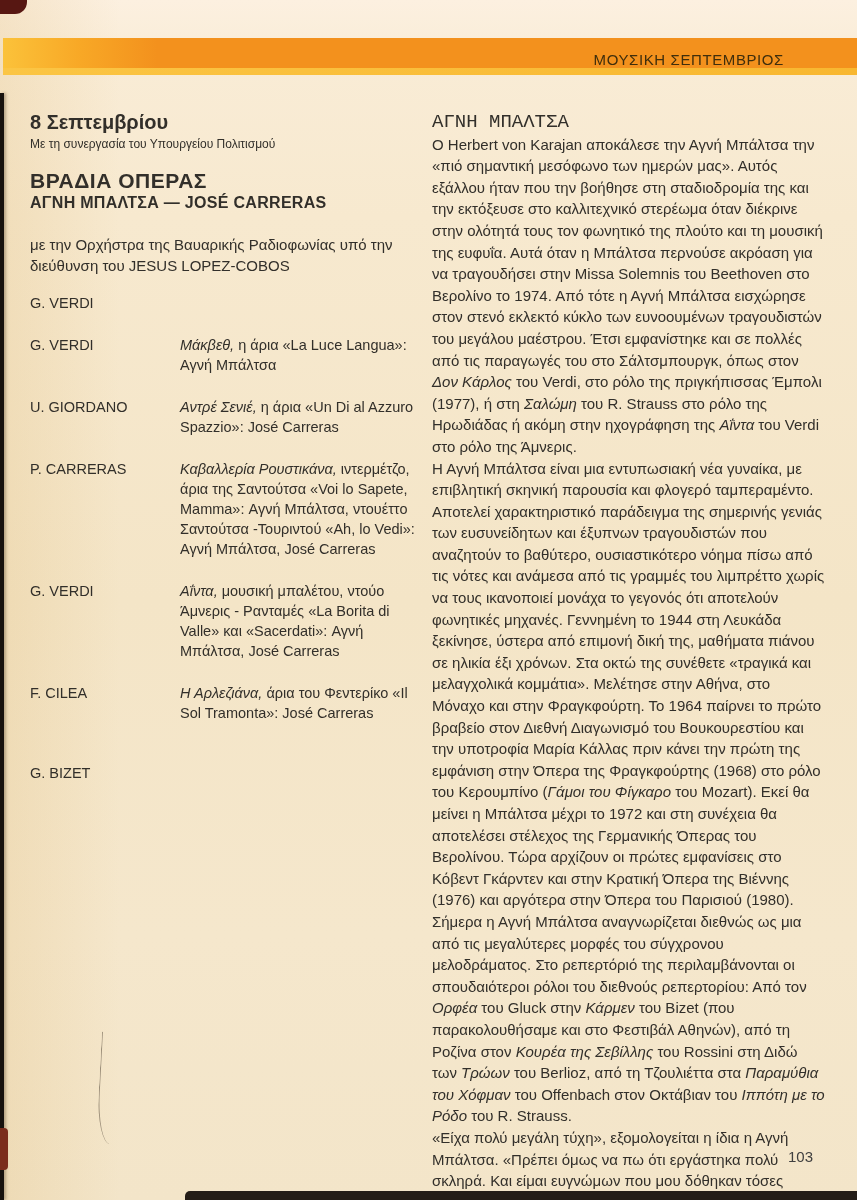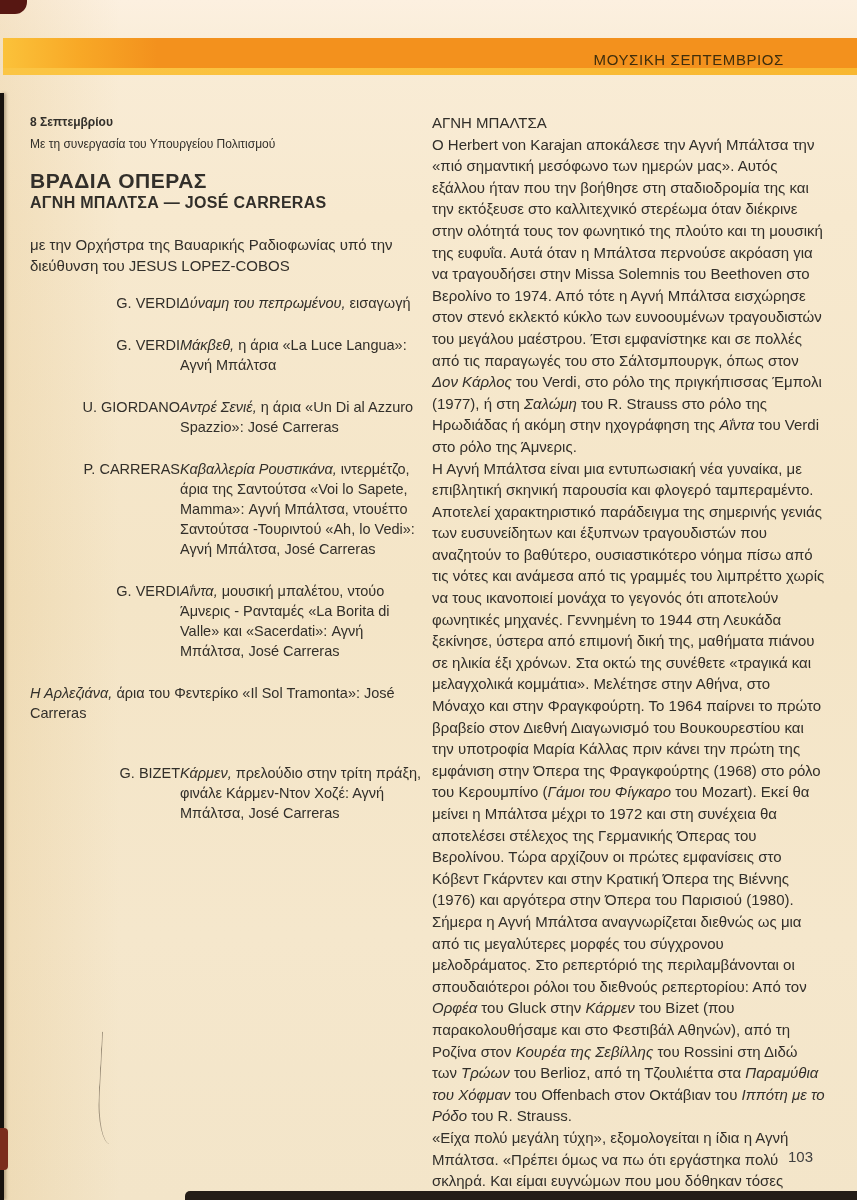--- a/index.html
+++ b/index.html
@@ -19,34 +19,34 @@
     background:linear-gradient(90deg,#fbc23a 0%,#f8a826 9%,#f3911d 18%,#f3911d 100%); }
   .band::after { content:""; position:absolute; left:0; bottom:-1px; width:100%; height:7px;
     background:linear-gradient(90deg,#fbc544,#f8b730); }
   .band-label { position:absolute; right:76px; top:13px; font-size:15px; letter-spacing:.6px;
     color:#3f2e0c; font-weight:normal; }
 
   
   .left-col  { position:absolute; left:30px;  top:112px; width:392px; }
   .right-col { position:absolute; left:432px; top:112px; width:394px; }
 
-  .date-heading { font-size:12px; font-weight:bold; line-height:21px; }
+  .date-heading { font-size:20px; font-weight:bold; line-height:21px; }
   .collab-line  { font-size:12px; line-height:21px; margin-top:1px; }
   .event-title  { font-size:21px; font-weight:bold; letter-spacing:.5px; margin-top:13px; line-height:25px; }
   .performers   { font-size:16px; font-weight:bold; letter-spacing:.3px; line-height:20px; }
   .orchestra    { font-size:15px; line-height:21px; margin-top:21px; }
 
   .program { margin-top:17px; }
   .prow { display:flex; margin-bottom:22px; font-size:14.5px; line-height:20px; }
-  .pcomposer { flex:0 0 150px;text-align:right; }
+  .pcomposer { flex:0 0 150px; }
   .pdesc { flex:1; }
   .prow:nth-of-type(7) { margin-top:40px; }
   .it { font-style:italic; }
 
-  .bio-heading { font-size:15px; line-height:21.6px; }
+  .bio-heading { font-size:19px; line-height:21.6px;font-family:Liberation Mono, monospace; }
   .bp { font-size:15px; line-height:21.6px; }
 
   .page-number { position:absolute; left:788px; top:1148px; font-size:15px; color:#404040; }
 
   
   .edge-left { position:absolute; left:0; top:93px; width:4px; height:1107px;
     background:#17120e; box-shadow:2px 0 3px rgba(70,50,30,.35); }
   .corner-tl { position:absolute; left:0; top:0; width:27px; height:14px;
     background:#571712; border-bottom-right-radius:12px; }
   .edge-bottom { position:absolute; left:185px; top:1191px; width:672px; height:9px;
@@ -72,21 +72,20 @@
     <div class="date-heading">8 Σεπτεμβρίου</div>
     <div class="collab-line">Με τη συνεργασία του Υπουργείου Πολιτισμού</div>
     <div class="event-title">ΒΡΑΔΙΑ ΟΠΕΡΑΣ</div>
     <div class="performers">ΑΓΝΗ ΜΠΑΛΤΣΑ — JOSÉ CARRERAS</div>
     <div class="orchestra">με την Ορχήστρα της Βαυαρικής Ραδιοφωνίας υπό την διεύθυνση του JESUS LOPEZ-COBOS</div>
 
     <div class="program">
 
         <div class="prow">
           <div class="pcomposer">G. VERDI</div>
-          <div class="pdesc"><span class="it">Δύναμη του πεπρωμένου,</span><span> εισαγωγή</span></div>
         </div>
 
         <div class="prow">
           <div class="pcomposer">G. VERDI</div>
           <div class="pdesc"><span class="it">Μάκβεθ,</span><span> η άρια «La Luce Langua»: Αγνή Μπάλτσα</span></div>
         </div>
 
         <div class="prow">
           <div class="pcomposer">U. GIORDANO</div>
           <div class="pdesc"><span class="it">Αντρέ Σενιέ,</span><span> η άρια «Un Di al Azzuro Spazzio»: José Carreras</span></div>
@@ -96,26 +95,26 @@
           <div class="pcomposer">P. CARRERAS</div>
           <div class="pdesc"><span class="it">Καβαλλερία Ρουστικάνα,</span><span> ιντερμέτζο, άρια της Σαντούτσα «Voi lo Sapete, Mamma»: Αγνή Μπάλτσα, ντουέττο Σαντούτσα -Τουριντού «Ah, lo Vedi»: Αγνή Μπάλτσα, José Carreras</span></div>
         </div>
 
         <div class="prow">
           <div class="pcomposer">G. VERDI</div>
           <div class="pdesc"><span class="it">Αΐντα,</span><span> μουσική μπαλέτου, ντούο Άμνερις - Ρανταμές «La Borita di Valle» και «Sacerdati»: Αγνή Μπάλτσα, José Carreras</span></div>
         </div>
 
         <div class="prow">
+          <div class="pcomposer">F. CILEA</div>
           <div class="pdesc"><span class="it">Η Αρλεζιάνα,</span><span> άρια του Φεντερίκο «Il Sol Tramonta»: José Carreras</span></div>
         </div>
 
         <div class="prow">
           <div class="pcomposer">G. BIZET</div>
-          <div class="pdesc"><span class="it">Κάρμεν,</span><span> πρελούδιο στην τρίτη πράξη, φινάλε Κάρμεν-Ντον Χοζέ: Αγνή Μπάλτσα, José Carreras</span></div>
         </div>
       </div>
   </div>
 
   <div class="right-col">
     <div class="bio-heading">ΑΓΝΗ ΜΠΑΛΤΣΑ</div>
     <div>
 
         <p class="bp"><span>Ο Herbert von Karajan αποκάλεσε την Αγνή Μπάλτσα την «πιό σημαντική μεσόφωνο των ημερών μας». Αυτός εξάλλου ήταν που την βοήθησε στη σταδιοδρομία της και την εκτόξευσε στο καλλιτεχνικό στερέωμα όταν διέκρινε στην ολότητά τους τον φωνητικό της πλούτο και τη μουσική της ευφυΐα. Αυτά όταν η Μπάλτσα περνούσε ακρόαση για να τραγουδήσει στην Missa Solemnis του Beethoven στο Βερολίνο το 1974. Από τότε η Αγνή Μπάλτσα εισχώρησε στον στενό εκλεκτό κύκλο των ευνοουμένων τραγουδιστών του μεγάλου μαέστρου. Έτσι εμφανίστηκε και σε πολλές από τις παραγωγές του στο Σάλτσμπουργκ, όπως στον </span><span class="it">Δον Κάρλος</span><span> του Verdi, στο ρόλο της πριγκήπισσας Έμπολι (1977), ή στη </span><span class="it">Σαλώμη</span><span> του R. Strauss στο ρόλο της Ηρωδιάδας ή ακόμη στην ηχογράφηση της </span><span class="it">Αΐντα</span><span> του Verdi στο ρόλο της Άμνερις.</span></p>
 

